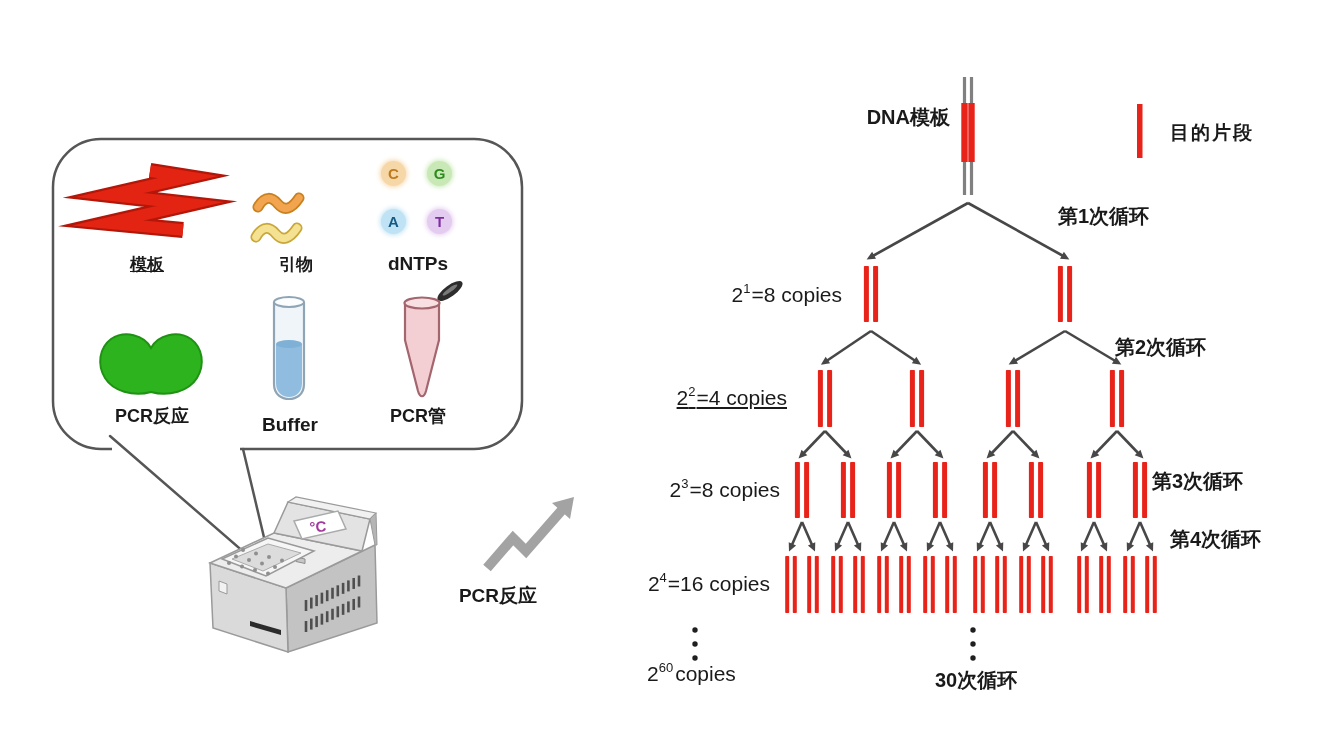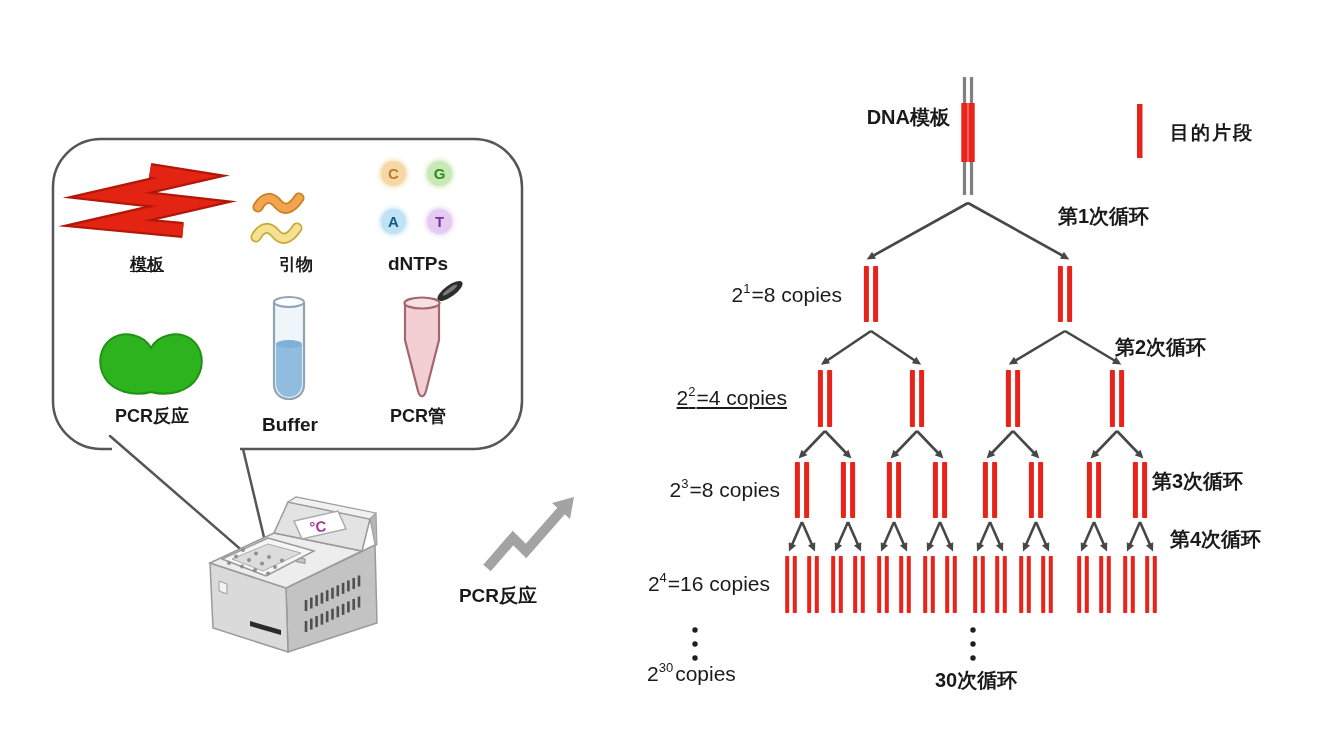--- a/index.html
+++ b/index.html
@@ -301,16 +301,16 @@
   <div class="lbl copies right" style="right:533px;top:386px;text-decoration:underline;">
     <span>2</span><sup>2</sup><span>=4 copies</span>
   </div>
   <div class="lbl copies right" style="right:540px;top:478px;">
     <span>2</span><sup>3</sup><span>=8 copies</span>
   </div>
   <div class="lbl copies right" style="right:550px;top:572px;">
     <span>2</span><sup>4</sup><span>=16 copies</span>
   </div>
   <div class="lbl copies" style="left:647px;top:662px;">
-    <span>2</span><sup style="margin-right:2px;">30</sup><span>copies</span>
+    <span>2</span><sup style="margin-right:2px;">60</sup><span>copies</span>
   </div>
 
 </div>
 
 </body></html>

